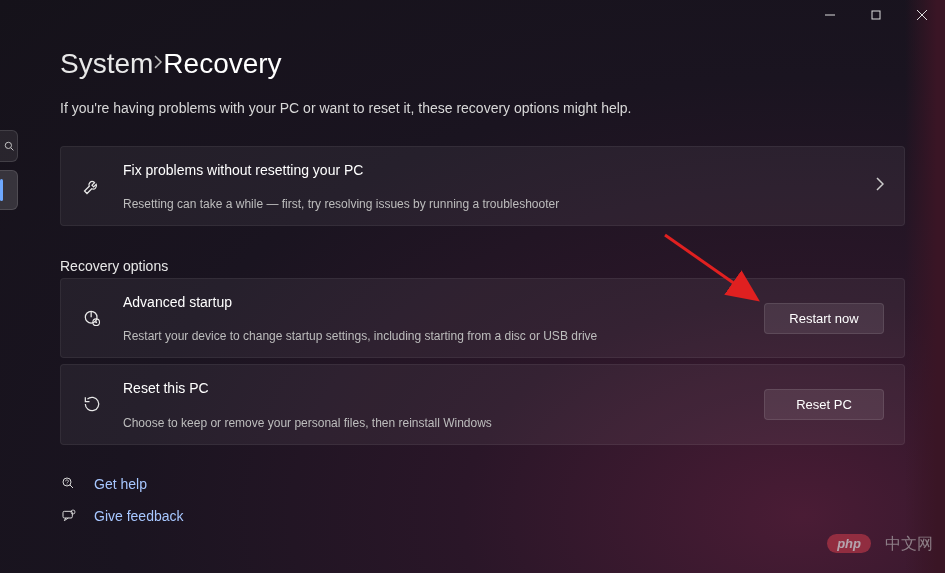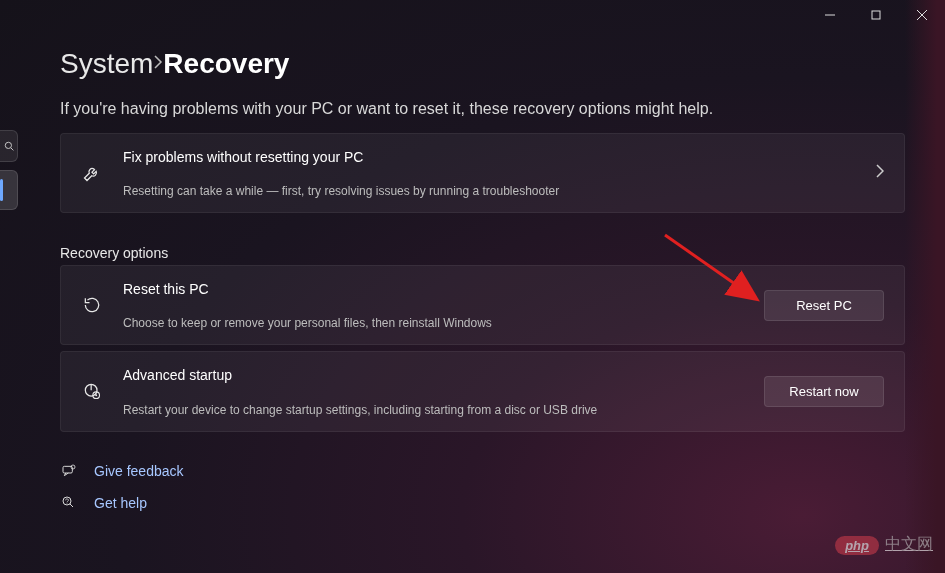--- a/index.html
+++ b/index.html
@@ -13,39 +13,39 @@
 .titlebar-btn { width: 46px; height: 30px; display: flex; align-items: center; justify-content: center; color: #ddd; }
 .titlebar-btn svg { width: 10px; height: 10px; }
 .left-edge { position: absolute; left: 0; top: 130px; display: flex; flex-direction: column; gap: 8px; }
 .left-tab { width: 18px; height: 32px; background: rgba(255,255,255,0.08); border: 1px solid rgba(255,255,255,0.12); border-left: none; border-radius: 0 6px 6px 0; display: flex; align-items: center; justify-content: center; color: #ccc; }
 .left-tab.active { background: rgba(255,255,255,0.14); height: 40px; border-left: none; position: relative; }
 .left-tab.active::before { content: ""; position: absolute; left: 0; top: 8px; bottom: 8px; width: 3px; background: #6ea8fe; border-radius: 2px; }
 .content { position: absolute; left: 60px; top: 48px; right: 40px; }
 .breadcrumb { display: flex; align-items: center; margin-bottom: 20px; }
 .breadcrumb .bc-root { font-size: 28px; font-weight: 400; color: #e8e8e8; }
 .breadcrumb .bc-sep { color: #bbb; }
-.breadcrumb .bc-current { font-size: 28px; font-weight: 700; color: #ffffff; }
-.subtitle { font-size: 16px; color: #d8d8d8; margin-bottom: 15px; }
+.breadcrumb .bc-current { font-size: 28px; font-weight: 400; color: #ffffff; }
+.subtitle { font-size: 14px; color: #d8d8d8; margin-bottom: 30px; }
 .card { background: rgba(255,255,255,0.055); border: 1px solid rgba(255,255,255,0.06); border-radius: 4px; padding: 14px 20px; display: flex; align-items: center; gap: 20px; margin-bottom: 6px; }
 .card-icon { width: 22px; height: 22px; flex-shrink: 0; color: #e8e8e8; display: flex; align-items: center; justify-content: center; }
 .card-body { flex: 1; }
 .card-title { font-size: 14px; color: #ffffff; line-height: 1.3; }
 .card-desc { font-size: 12px; color: #bdbdbd; margin-top: 18px; }
 .card-action { flex-shrink: 0; }
 .action-btn { background: rgba(255,255,255,0.09); border: 1px solid rgba(255,255,255,0.10); color: #ffffff; font-size: 13px; padding: 7px 22px; border-radius: 4px; cursor: pointer; min-width: 120px; text-align: center; }
 .chevron { color: #ccc; }
 .section-header { font-size: 14px; font-weight: 400; color: #e8e8e8; margin: 32px 0 4px 0; }
 .footer-links { margin-top: 30px; display: flex; flex-direction: column; gap: 14px; }
 .footer-link { display: flex; align-items: center; gap: 16px; font-size: 14px; }
 .footer-link .link-text { color: #a7c7ff; }
 .footer-link .link-icon { width: 18px; height: 18px; color: #d8d8d8; display: flex; align-items: center; justify-content: center; }
 
 .arrow-svg { position: absolute; left: 660px; top: 230px; width: 110px; height: 80px; pointer-events: none; }
 
-.watermark { position: absolute; right: 12px; bottom: 18px; display: flex; align-items: flex-end; gap: 6px; opacity: 0.6; text-decoration: underline; }
+.watermark { position: absolute; right: 12px; bottom: 18px; display: flex; align-items: flex-start; gap: 14px; opacity: 0.6; }
 .wm-pill { background: #c53a4a; color: #fff; font-style: italic; font-weight: 600; font-size: 13px; padding: 2px 10px; border-radius: 11px; }
 .wm-text { color: #bfbfbf; font-size: 16px; }
 .rightshade { position: absolute; top: 0; right: 0; bottom: 0; width: 40px; background: linear-gradient(to right, transparent, #3a1525 80%); pointer-events: none; }
 </style>
 </head>
 <body>
 
 <div class="rightshade"></div>
 
 <div class="titlebar">
@@ -105,71 +105,71 @@
           <polyline points="1,1 7,7 1,13" fill="none" stroke="currentColor" stroke-width="1.5"></polyline>
         </svg>
     </div>
   </div>
 
   <div class="section-header">Recovery options</div>
 
   <div class="card">
     <div class="card-icon">
       <svg viewBox="0 0 24 24" width="20" height="20">
-          <path fill="none" stroke="currentColor" stroke-width="1.5" d="M4 12a8 8 0 1 0 2.5-5.8M4 4v5h5"></path>
-        </svg>
-    </div>
-    <div class="card-body">
-      <div class="card-title">Reset this PC</div>
-      <div class="card-desc">Choose to keep or remove your personal files, then reinstall Windows</div>
-    </div>
-    <div class="card-action">
-      <button class="action-btn">Reset PC</button>
-    </div>
-  </div>
-
-  <div class="card">
-    <div class="card-icon">
-      <svg viewBox="0 0 24 24" width="20" height="20">
         <circle cx="11" cy="11" r="7" fill="none" stroke="currentColor" stroke-width="1.5"></circle>
         <line x1="11" y1="4" x2="11" y2="11" stroke="currentColor" stroke-width="1.5"></line>
         <circle cx="17" cy="17" r="4" fill="none" stroke="currentColor" stroke-width="1.3"></circle>
         <circle cx="17" cy="17" r="1.2" fill="currentColor"></circle>
       </svg>
     </div>
     <div class="card-body">
       <div class="card-title">Advanced startup</div>
       <div class="card-desc">Restart your device to change startup settings, including starting from a disc or USB drive</div>
     </div>
     <div class="card-action">
       <button class="action-btn">Restart now</button>
     </div>
   </div>
 
+  <div class="card">
+    <div class="card-icon">
+      <svg viewBox="0 0 24 24" width="20" height="20">
+          <path fill="none" stroke="currentColor" stroke-width="1.5" d="M4 12a8 8 0 1 0 2.5-5.8M4 4v5h5"></path>
+        </svg>
+    </div>
+    <div class="card-body">
+      <div class="card-title">Reset this PC</div>
+      <div class="card-desc">Choose to keep or remove your personal files, then reinstall Windows</div>
+    </div>
+    <div class="card-action">
+      <button class="action-btn">Reset PC</button>
+    </div>
+  </div>
+
   <div class="footer-links">
-    <div class="footer-link">
-      <span class="link-icon">
-        <svg viewBox="0 0 24 24" width="16" height="16">
-            <rect x="3" y="5" width="14" height="10" rx="2" fill="none" stroke="currentColor" stroke-width="1.5"></rect>
-            <path d="M7 15l-2 4 6-4" fill="none" stroke="currentColor" stroke-width="1.5"></path>
-            <circle cx="18" cy="6" r="3" fill="none" stroke="currentColor" stroke-width="1.3"></circle>
-          </svg>
-      </span>
-      <span class="link-text">Give feedback</span>
-    </div>
     <div class="footer-link">
       <span class="link-icon">
         <svg viewBox="0 0 24 24" width="16" height="16">
             <circle cx="9" cy="9" r="6" fill="none" stroke="currentColor" stroke-width="1.5"></circle>
             <path d="M7 8a2 2 0 1 1 3 1.5c-.7.5-1 1-1 1.5" fill="none" stroke="currentColor" stroke-width="1.3"></path>
             <circle cx="9" cy="13" r="0.7" fill="currentColor"></circle>
             <line x1="13" y1="13" x2="18" y2="18" stroke="currentColor" stroke-width="1.5"></line>
           </svg>
       </span>
       <span class="link-text">Get help</span>
+    </div>
+    <div class="footer-link">
+      <span class="link-icon">
+        <svg viewBox="0 0 24 24" width="16" height="16">
+            <rect x="3" y="5" width="14" height="10" rx="2" fill="none" stroke="currentColor" stroke-width="1.5"></rect>
+            <path d="M7 15l-2 4 6-4" fill="none" stroke="currentColor" stroke-width="1.5"></path>
+            <circle cx="18" cy="6" r="3" fill="none" stroke="currentColor" stroke-width="1.3"></circle>
+          </svg>
+      </span>
+      <span class="link-text">Give feedback</span>
     </div>
   </div>
 </div>
 
 <svg class="arrow-svg" viewBox="0 0 110 80">
   <defs>
     <marker id="ah" markerWidth="12" markerHeight="12" refX="9" refY="5" orient="auto">
       <polygon points="0,0 11,5 0,10" fill="#e02020"></polygon>
     </marker>
   </defs>

